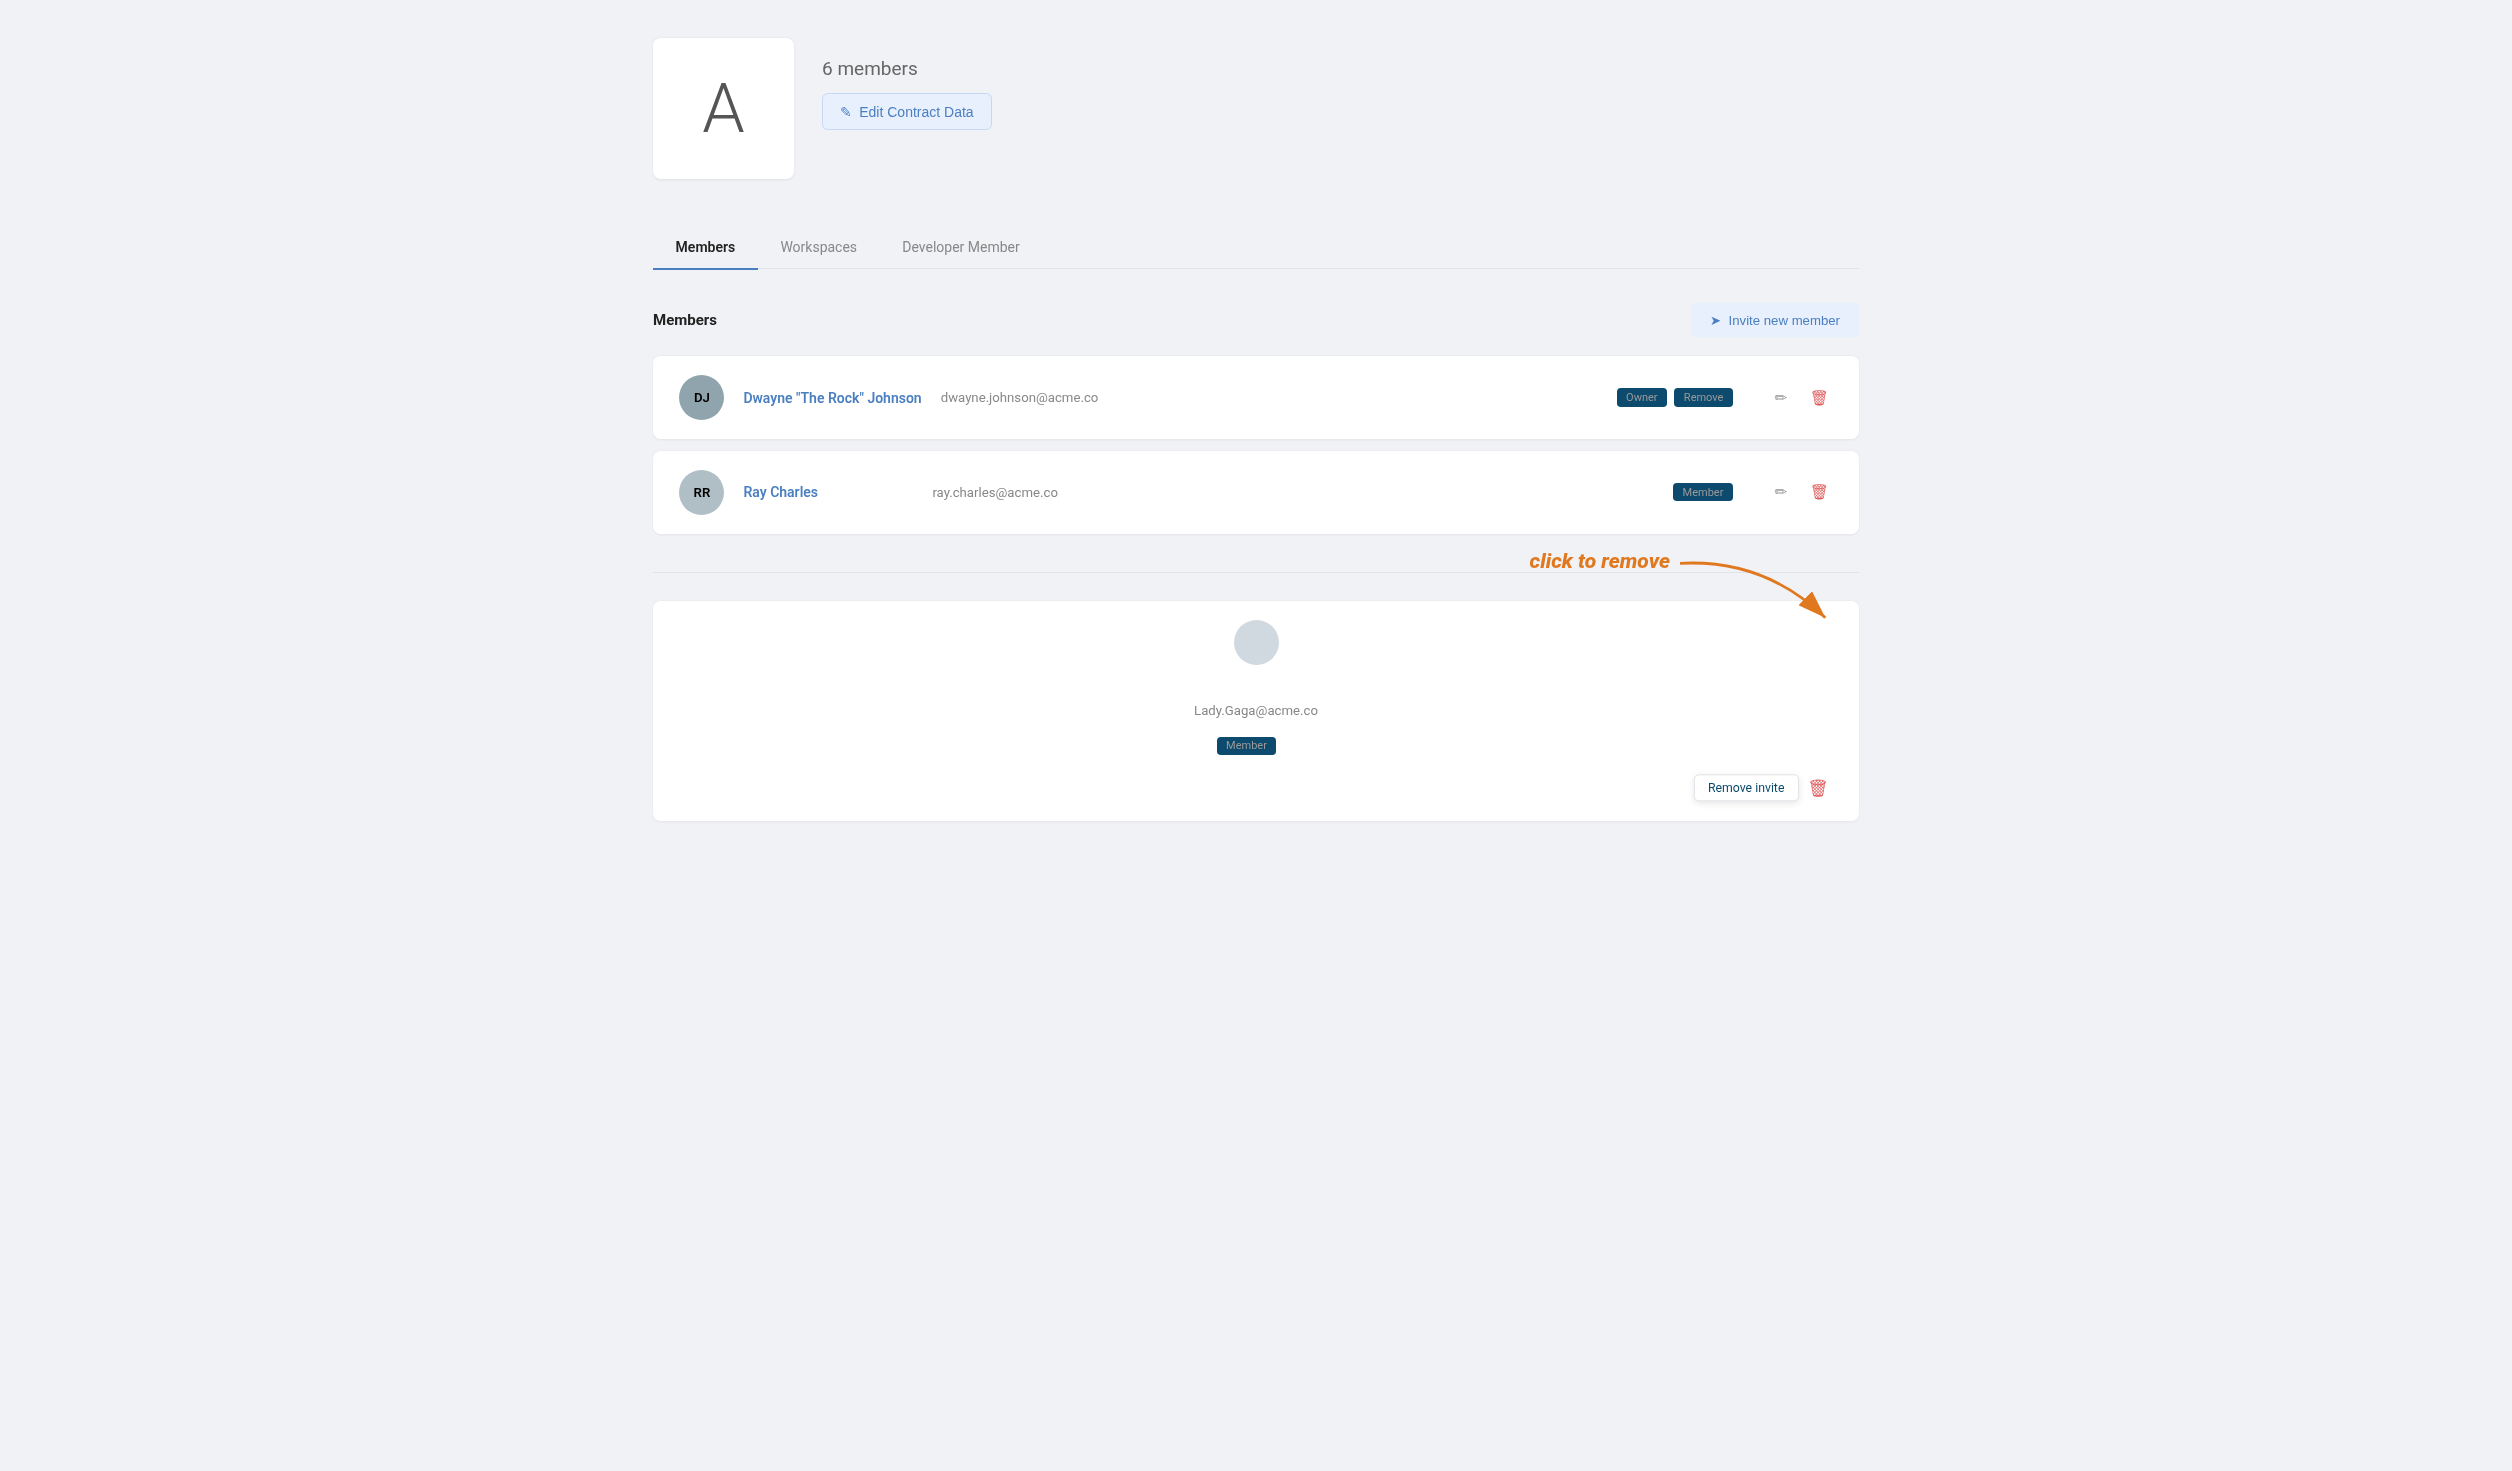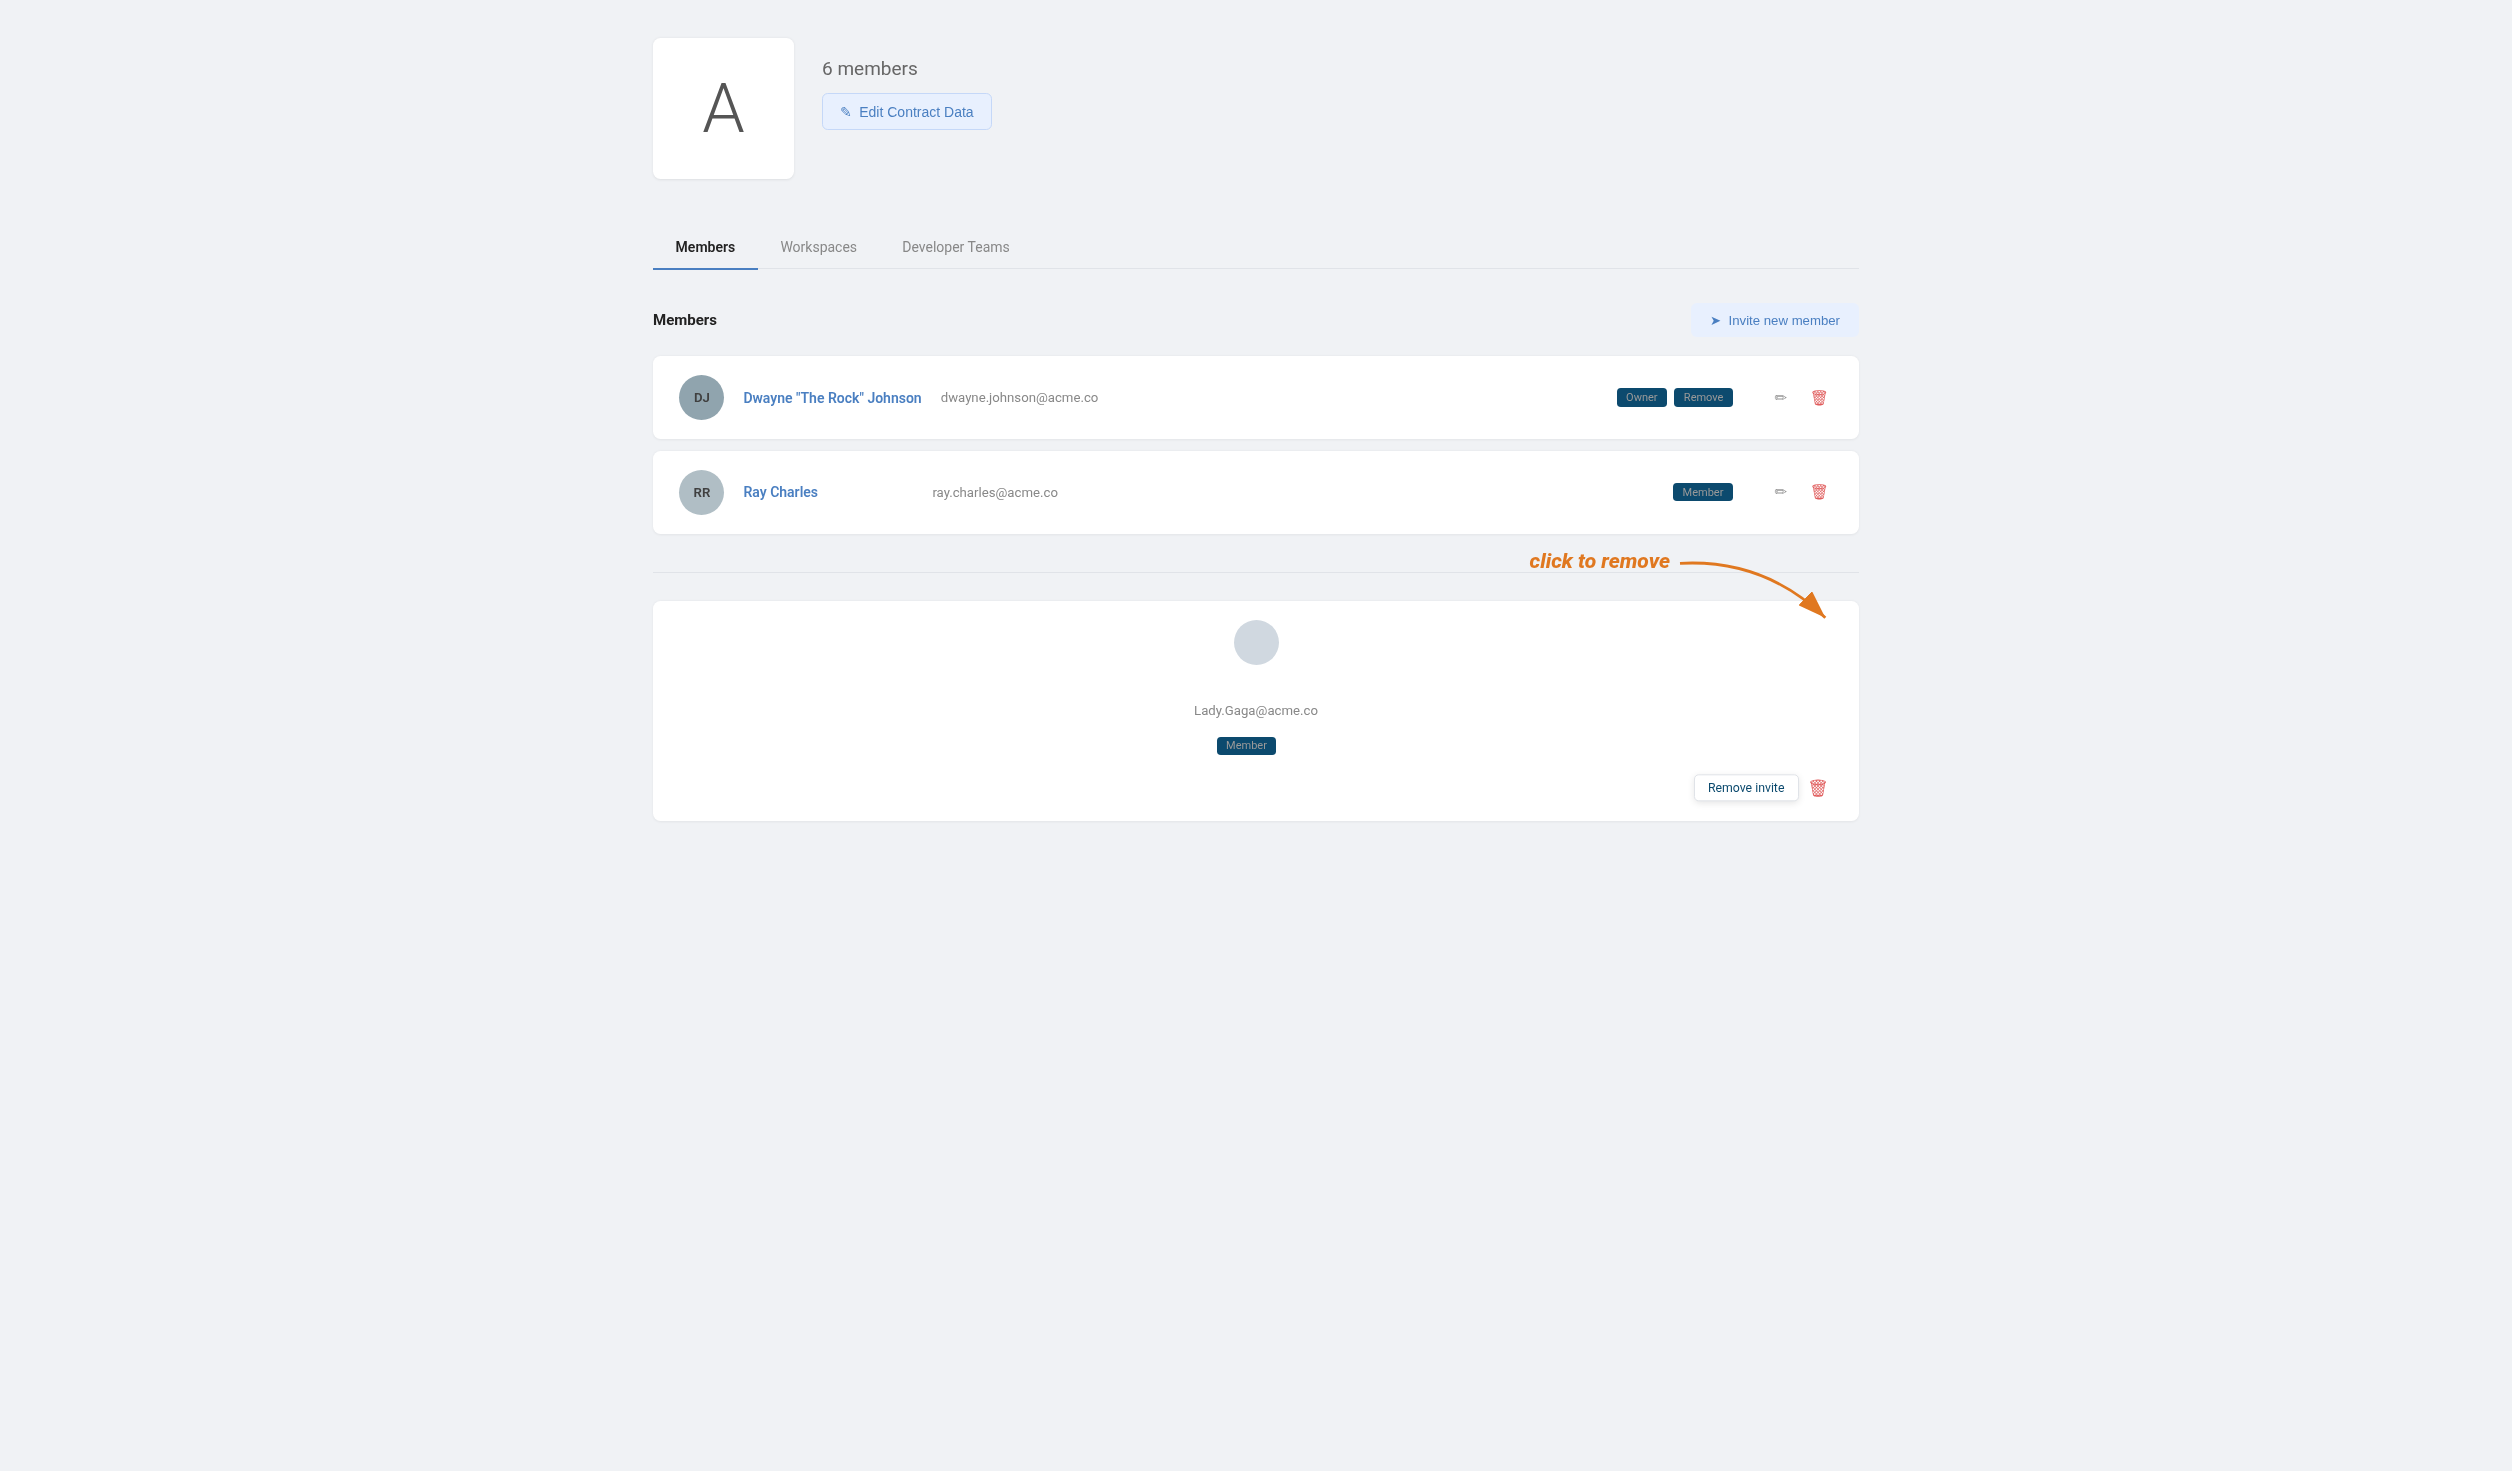--- a/index.html
+++ b/index.html
@@ -124,21 +124,21 @@
     .avatar {
       width: 45px;
       height: 45px;
       border-radius: 50%;
       background: #b0bec5;
       display: flex;
       align-items: center;
       justify-content: center;
       font-size: 13.2px;
       font-weight: 600;
-      color: #404040;
+      color: #000000;
       flex-shrink: 0;
     }
     .avatar.dj { background: #90a4ae; }
     .avatar.rr { background: #b0bec5; }
     .avatar.pending { background: #d0d8e0; }
 
     .member-name {
       font-size: 14px;
       font-weight: 600;
       color: #4a7fc1;
@@ -241,21 +241,21 @@
   </div>
 
   <div class="tabs-bar">
     <div class="tab active">
       <span>Members</span>
     </div>
     <div class="tab">
       <span>Workspaces</span>
     </div>
     <div class="tab">
-      <span>Developer Teams</span>
+      <span>Developer Member</span>
     </div>
   </div>
 
   <div class="section">
     <div class="section-header">
       <div class="section-title">Members</div>
       <button class="invite-btn">
         <span>➤</span>
         <span>Invite new member</span>
       </button>

